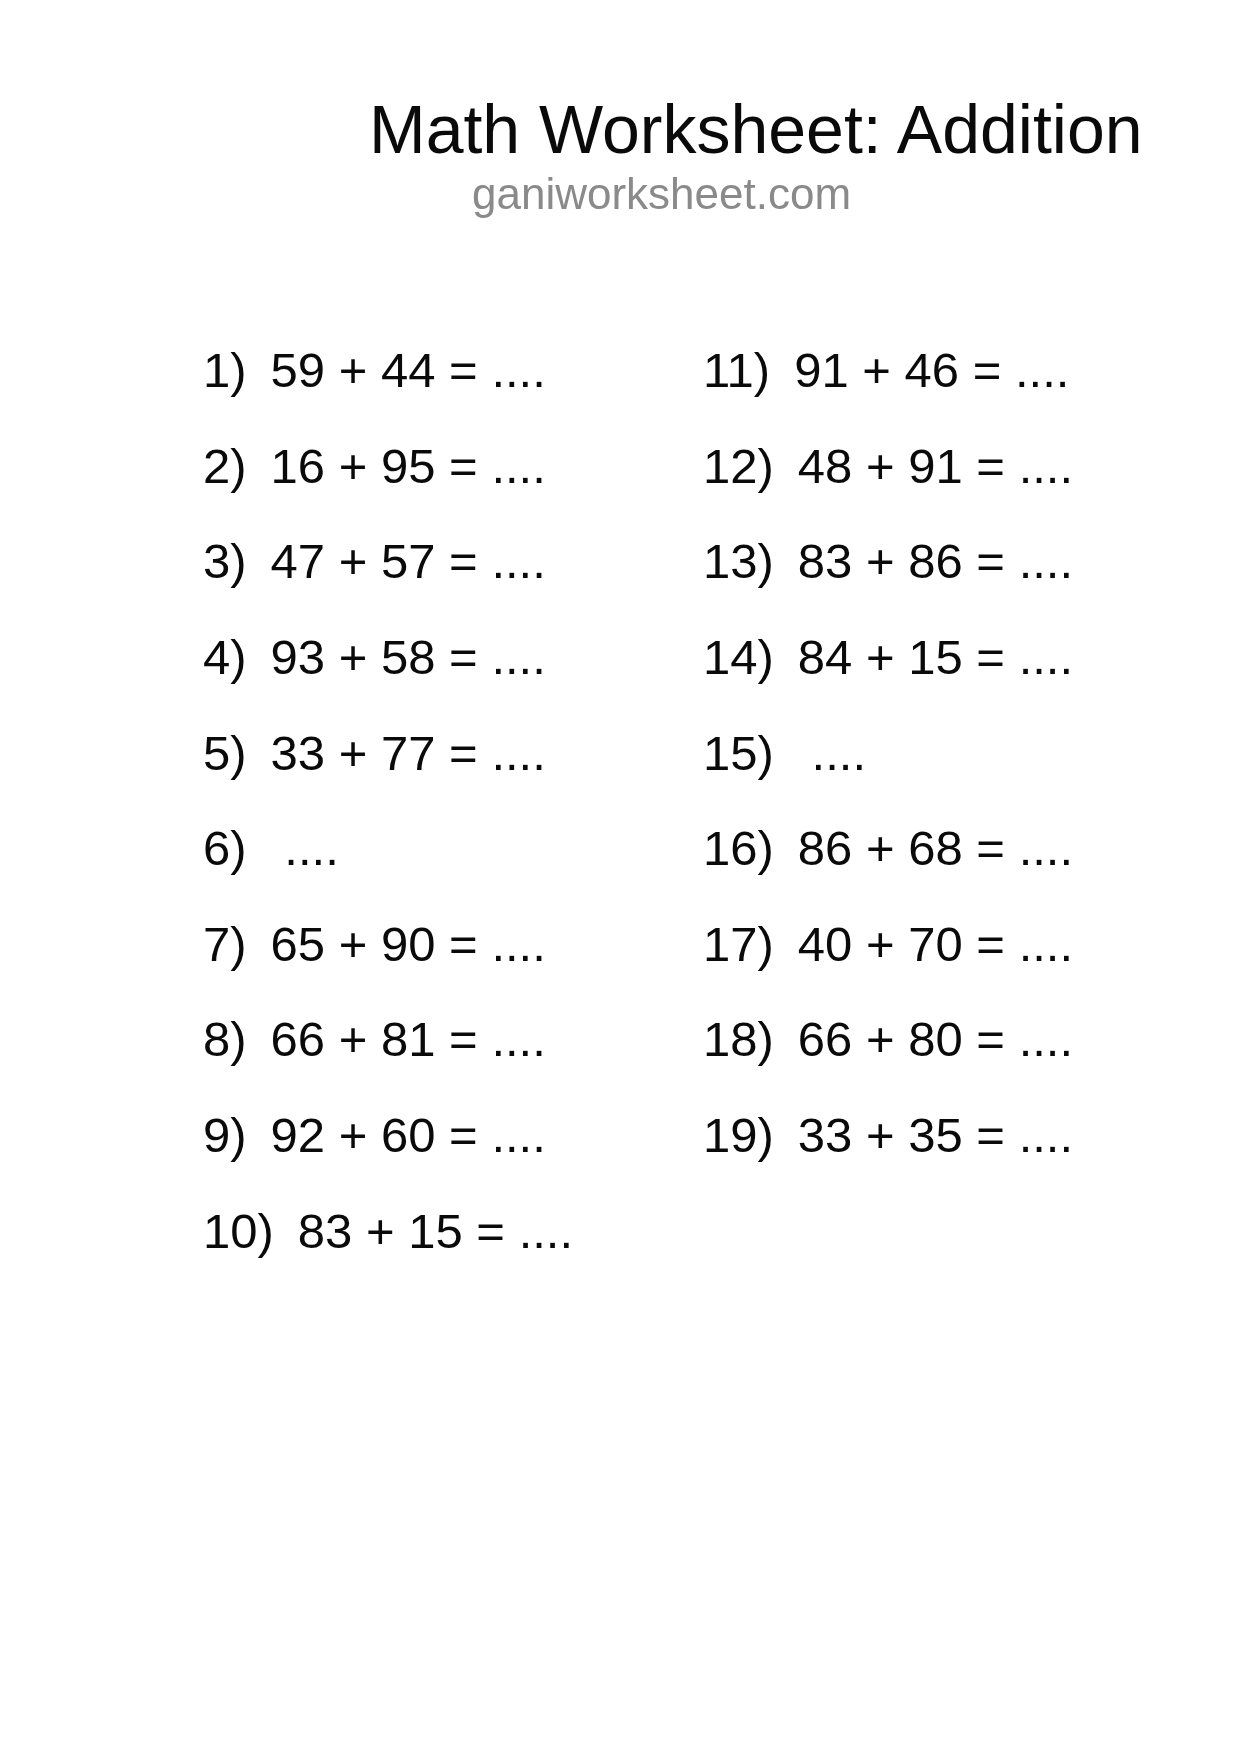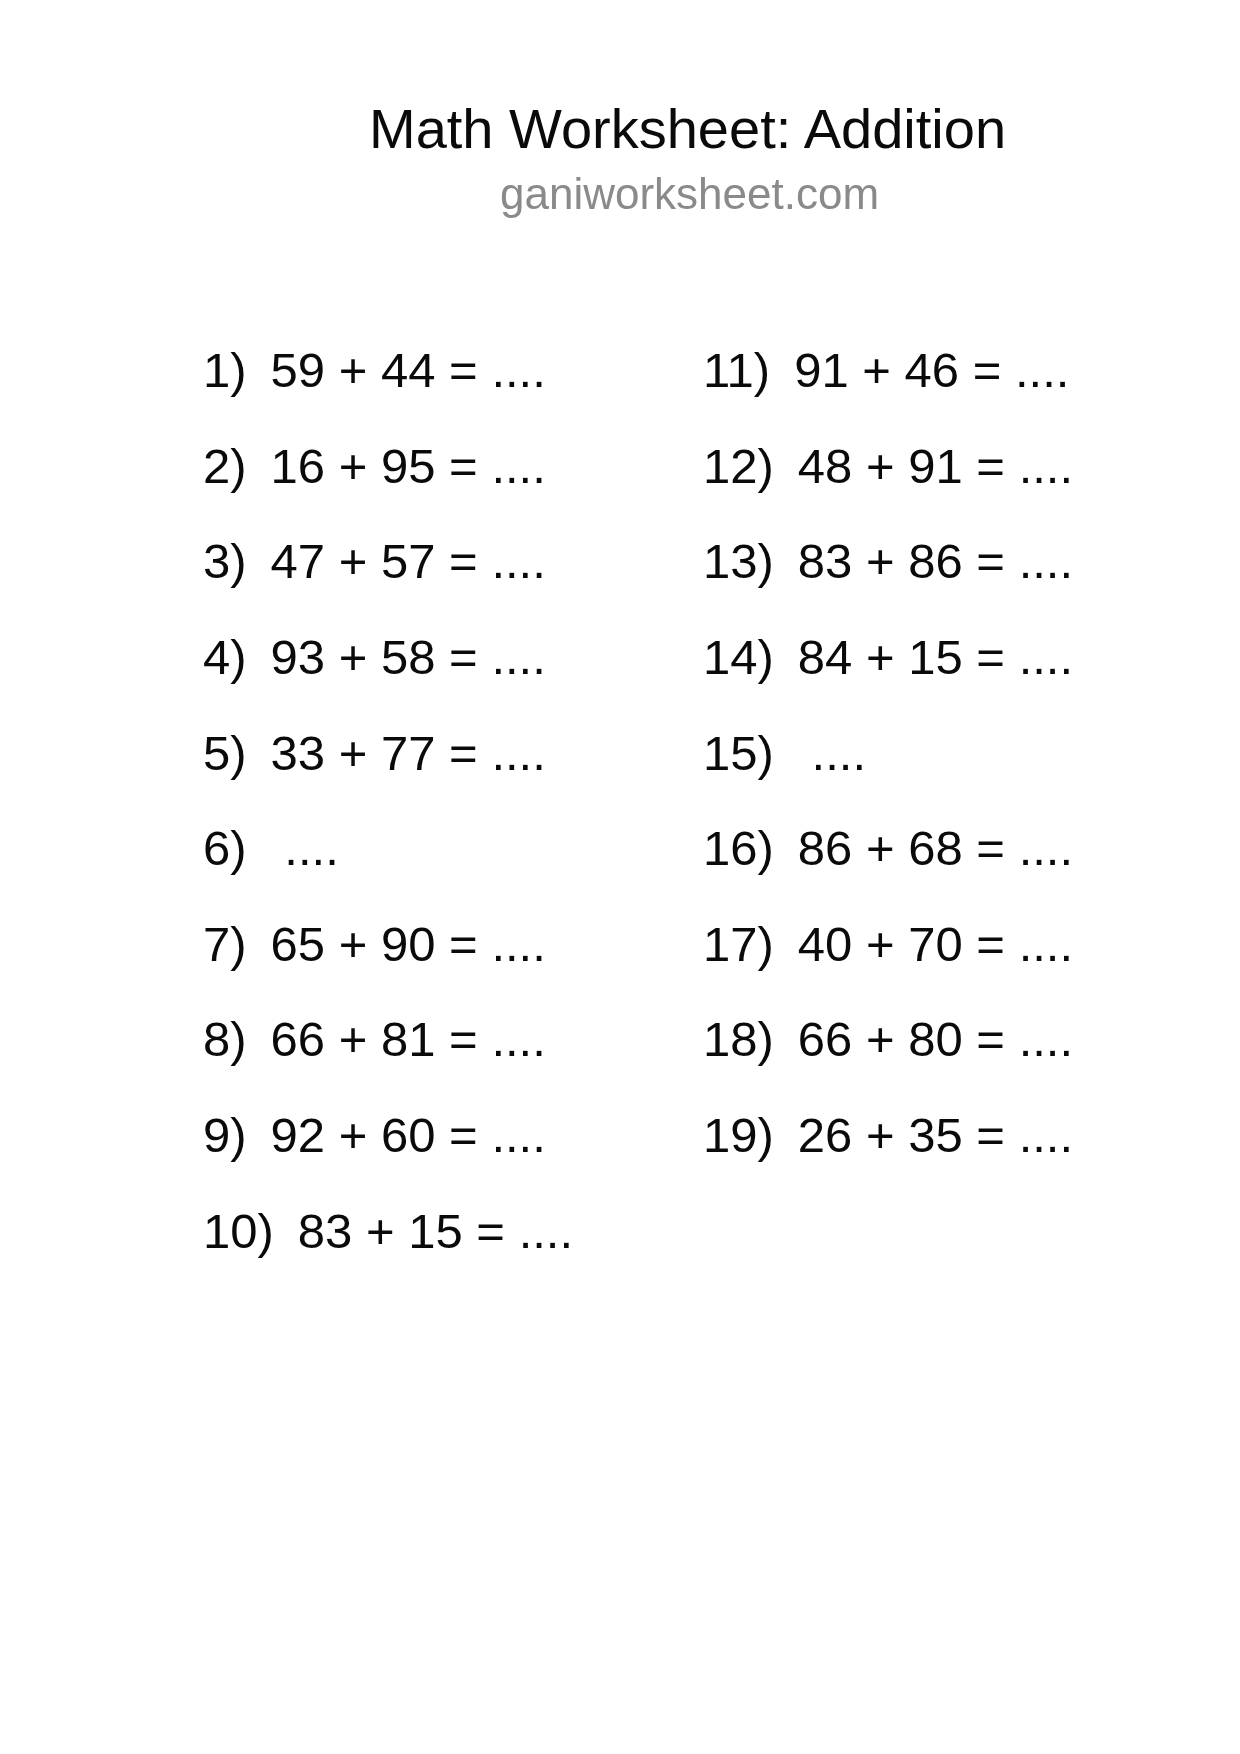--- a/index.html
+++ b/index.html
@@ -13,36 +13,35 @@
     height: 1754px;
     background: #ffffff;
     overflow: hidden;
     font-family: "Liberation Sans", sans-serif;
     color: #0a0a0a;
   }
   .title {
     position: absolute;
     left: 369px;
     top: 101px;
-    font-size: 56px;
+    font-size: 68px;
     line-height: 56px;
     font-weight: 400;
     white-space: nowrap;
     color: #0a0a0a;
   }
   .subtitle {
     position: absolute;
     left: 472px;
     top: 172px;
     font-size: 44px;
     line-height: 44px;
     font-weight: 400;
     white-space: nowrap;
     color: #8a8a8a;
-    margin-left: 28px;
   }
   .col {
     position: absolute;
     top: 323px;
   }
   .col-left  { left: 203px; }
   .col-right { left: 703px; }
   .row {
     height: 95.6px;
     display: flex;
@@ -154,18 +153,18 @@
       <span class="expr">40 + 70 =</span>
       <span class="blank">....</span>
     </div>
     <div class="row">
       <span class="num">18)</span>
       <span class="expr">66 + 80 =</span>
       <span class="blank">....</span>
     </div>
     <div class="row">
       <span class="num">19)</span>
-      <span class="expr">26 + 35 =</span>
+      <span class="expr">33 + 35 =</span>
       <span class="blank">....</span>
     </div>
   </div>
 
 </div>
 
 </body></html>

